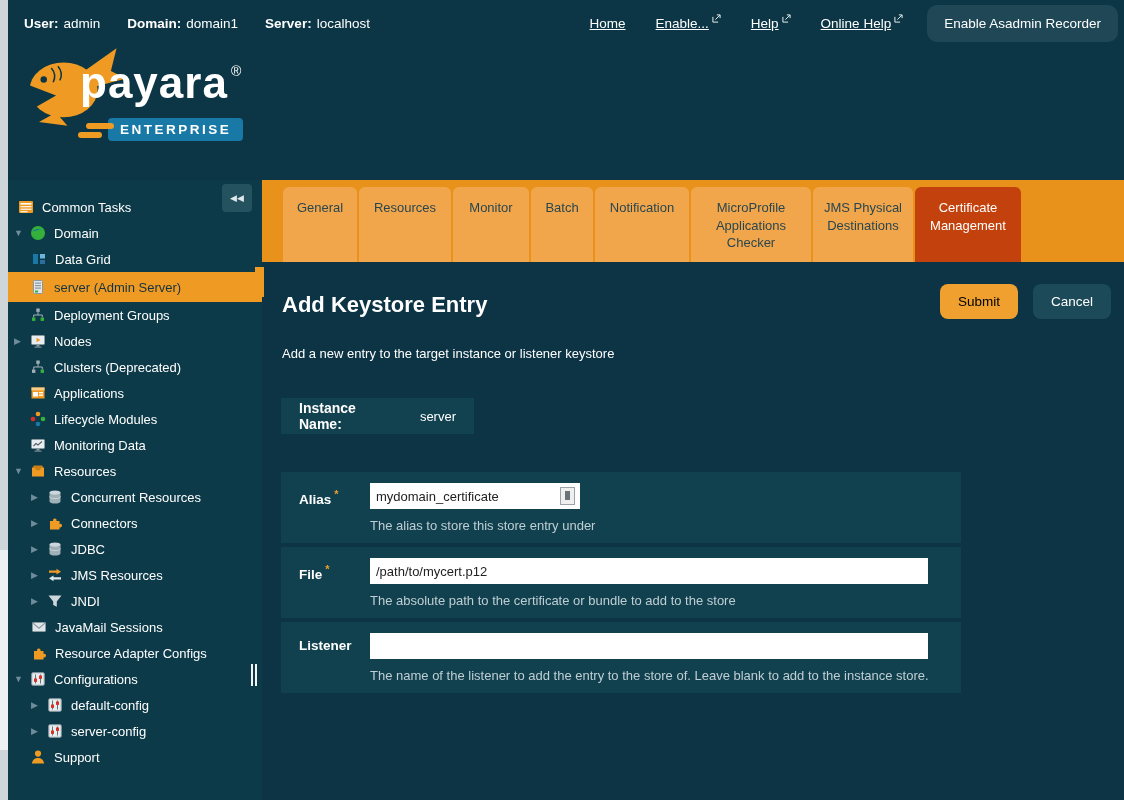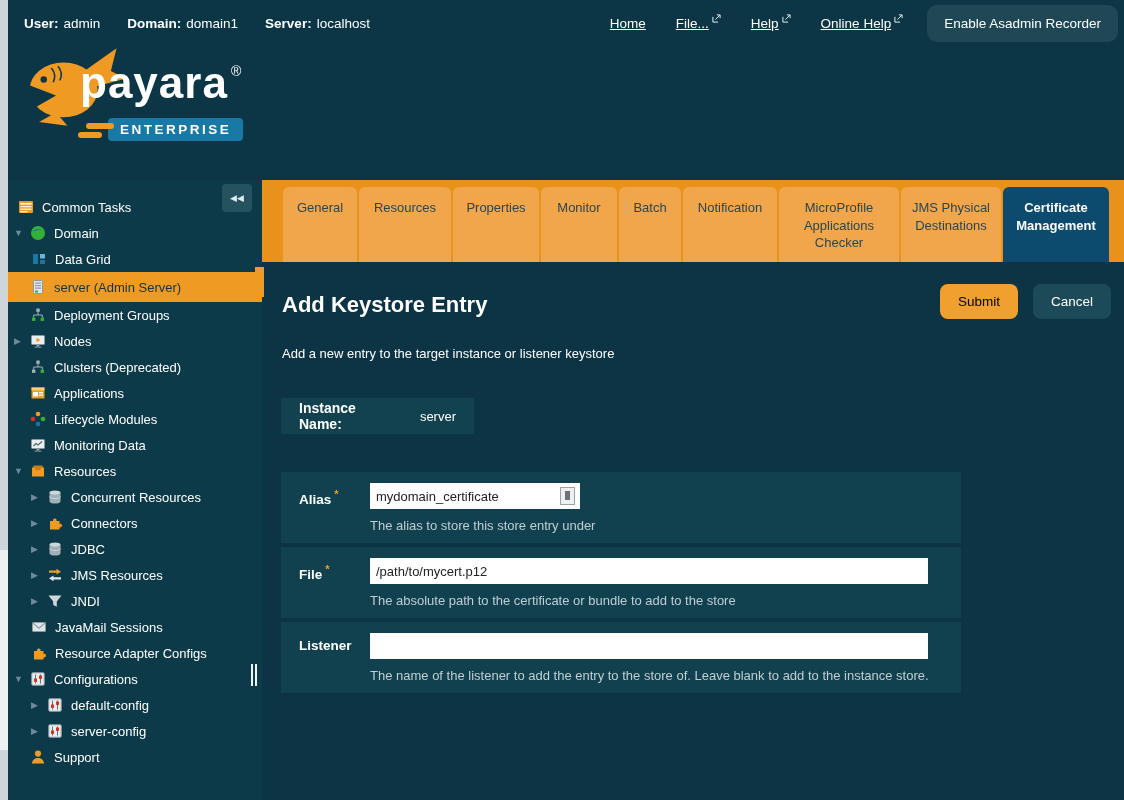--- a/index.html
+++ b/index.html
@@ -49,21 +49,21 @@
   .lvlct{padding-left:10px;}
   .item.sel{background:#ef9b23;color:#14333f;height:30px;}
   .handle{position:absolute;left:243px;top:484px;width:8px;height:22px;cursor:col-resize;}
   .handle i{display:inline-block;width:2px;height:22px;background:#f2f4f5;margin-right:2px;}
 
   
   .tabbar{position:absolute;left:262px;top:180px;width:862px;height:82px;background:#e8921c;
           display:flex;padding:7px 0 0 21px;}
   .tab{margin-right:2px;height:75px;background:#f2a64b;border-radius:6px 6px 0 0;color:#29464f;
        font-size:13px;line-height:1.35;text-align:center;padding:12px 4px 0 4px;cursor:pointer;}
-  .tab.active{background:#0c4a6e;color:#fff;font-weight:bold;}
+  .tab.active{background:#c2410c;color:#fff;}
 
   
   .content{position:absolute;left:262px;top:262px;width:862px;height:538px;background:#0c3444;}
   .chip{position:absolute;left:-7px;top:5px;width:9px;height:30px;background:#ef9b23;}
   .phead{display:flex;justify-content:space-between;align-items:flex-start;padding:22px 13px 0 20px;}
   h1{margin:8px 0 0 0;font-size:22px;font-weight:bold;}
   .actions{display:flex;gap:15px;}
   .btn{height:35px;padding:0 18px;border:none;border-radius:8px;font-size:13.5px;font-family:inherit;cursor:pointer;}
   .btn.primary{background:#efa02f;color:#000000;}
   .btn.secondary{background:#1d4a59;color:#fff;}
@@ -102,21 +102,21 @@
         <span class="k">User:</span><span class="v">admin</span>
       </span>
       <span class="kv">
         <span class="k">Domain:</span><span class="v">domain1</span>
       </span>
       <span class="kv">
         <span class="k">Server:</span><span class="v">localhost</span>
       </span>
       <span class="links">
         <a><span>Home</span></a>
-        <a><span>File...</span><svg class="ext" viewBox="0 0 10 10">
+        <a><span>Enable...</span><svg class="ext" viewBox="0 0 10 10">
               <path d="M1,3.2 V9 H6.8" fill="none" stroke="#fff" stroke-width="1"></path>
               <path d="M3.8,6.2 L8.6,1.4 M5.4,1 H9 V4.6" fill="none" stroke="#fff" stroke-width="1"></path>
             </svg></a>
         <a><span>Help</span><svg class="ext" viewBox="0 0 10 10">
               <path d="M1,3.2 V9 H6.8" fill="none" stroke="#fff" stroke-width="1"></path>
               <path d="M3.8,6.2 L8.6,1.4 M5.4,1 H9 V4.6" fill="none" stroke="#fff" stroke-width="1"></path>
             </svg></a>
         <a><span>Online Help</span><svg class="ext" viewBox="0 0 10 10">
               <path d="M1,3.2 V9 H6.8" fill="none" stroke="#fff" stroke-width="1"></path>
               <path d="M3.8,6.2 L8.6,1.4 M5.4,1 H9 V4.6" fill="none" stroke="#fff" stroke-width="1"></path>
@@ -415,21 +415,20 @@
           </span>
         <span class="lbl">Support</span>
       </li>
     </ul>
     <div class="handle"><i></i><i></i></div>
   </div>
 
   <div class="tabbar">
     <div class="tab" style="width:74px"><span>General</span></div>
     <div class="tab" style="width:92px"><span>Resources</span></div>
-    <div class="tab" style="width:86px"><span>Properties</span></div>
     <div class="tab" style="width:76px"><span>Monitor</span></div>
     <div class="tab" style="width:62px"><span>Batch</span></div>
     <div class="tab" style="width:94px"><span>Notification</span></div>
     <div class="tab" style="width:120px"><span>MicroProfile Applications Checker</span></div>
     <div class="tab" style="width:100px"><span>JMS Physical Destinations</span></div>
     <div class="tab active" style="width:106px"><span>Certificate Management</span></div>
   </div>
 
   <div class="content">
     <div class="chip"></div>

